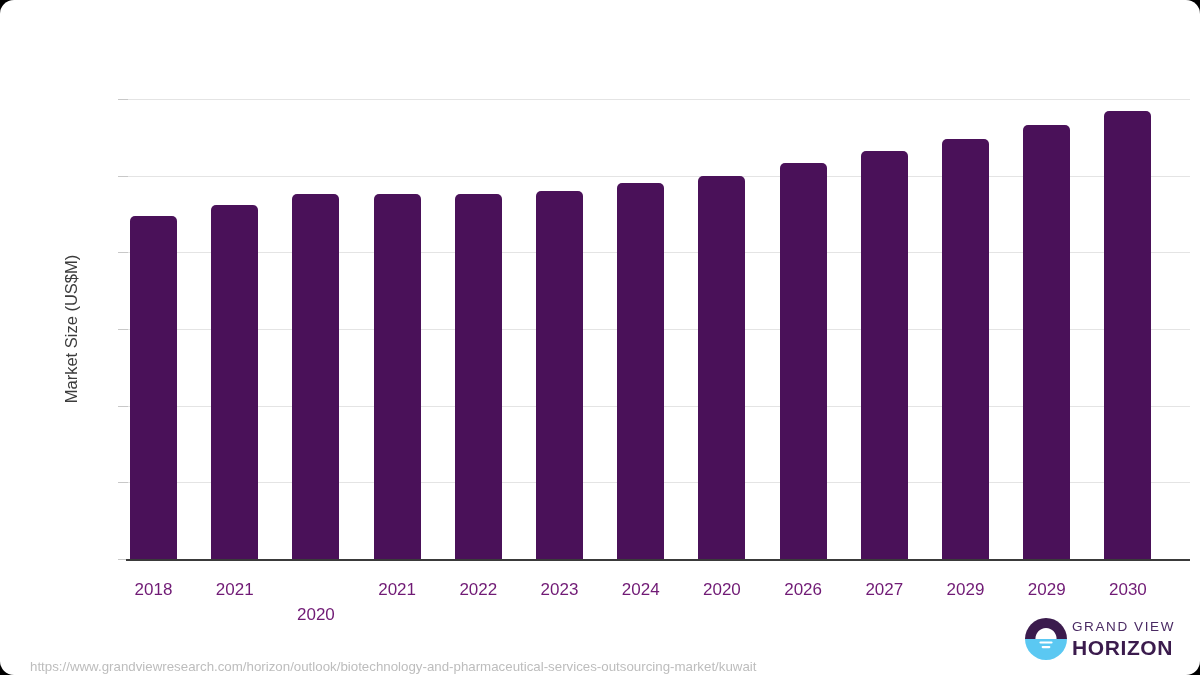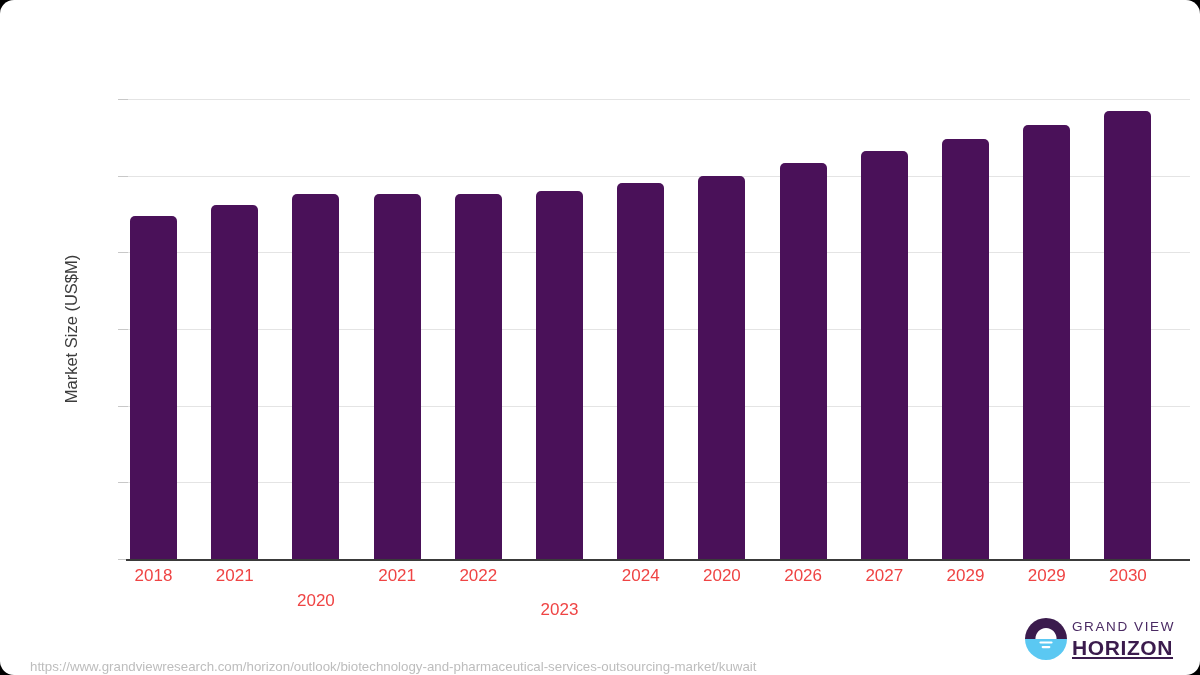--- a/index.html
+++ b/index.html
@@ -87,25 +87,25 @@
     bottom: 0;
     left: 0;
     width: 47px;
     background: #4A1159;
     border-radius: 5px 5px 0 0;
   }
 
   
   .x-tick-label {
     position: absolute;
-    top: 566px;
+    top: 580px;
     width: 90px;
     text-align: center;
     font-size: 17px;
-    color: #ef4444;
+    color: #701a75;
   }
 
   
   #source-url {
     position: absolute;
     left: 30px;
     top: 637px;
     font-size: 13.3px;
     color: #BDBDBD;
     white-space: nowrap;
@@ -135,21 +135,20 @@
     letter-spacing: 1.6px;
     color: #4A2A63;
     font-weight: normal;
     margin-bottom: 3px;
   }
   #logo-line-2 {
     font-size: 21px;
     letter-spacing: 0.6px;
     color: #3B1B4D;
     font-weight: bold;
-    text-decoration: underline;
   }
 </style>
 </head>
 <body>
 
 <div id="chart-card">
 
 
   <div id="plot-area">
 
@@ -231,21 +230,21 @@
       <div id="logo-line-1">GRAND VIEW</div>
       <div id="logo-line-2">HORIZON</div>
     </div>
   </div>
 
 <div class="x-tick-label" style="left: 108.5px;">2018</div>
     <div class="x-tick-label" style="left: 189.7px;">2021</div>
     <div class="x-tick-label" style="left: 270.9px; margin-top: 25px;">2020</div>
     <div class="x-tick-label" style="left: 352.1px;">2021</div>
     <div class="x-tick-label" style="left: 433.3px;">2022</div>
-    <div class="x-tick-label" style="left: 514.5px; margin-top: 34px;">2023</div>
+    <div class="x-tick-label" style="left: 514.5px;">2023</div>
     <div class="x-tick-label" style="left: 595.7px;">2024</div>
     <div class="x-tick-label" style="left: 676.9px;">2020</div>
     <div class="x-tick-label" style="left: 758.1px;">2026</div>
     <div class="x-tick-label" style="left: 839.3px;">2027</div>
     <div class="x-tick-label" style="left: 920.5px;">2029</div>
     <div class="x-tick-label" style="left: 1001.7px;">2029</div>
     <div class="x-tick-label" style="left: 1082.9px;">2030</div>
   </div>
 
 </body></html>

